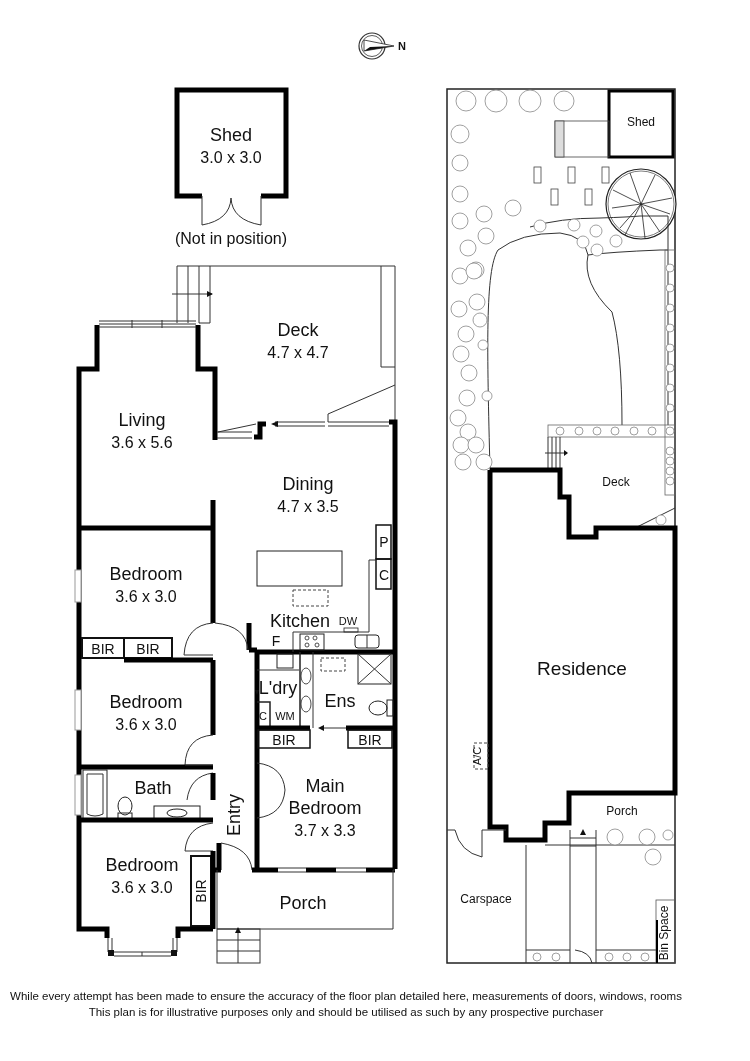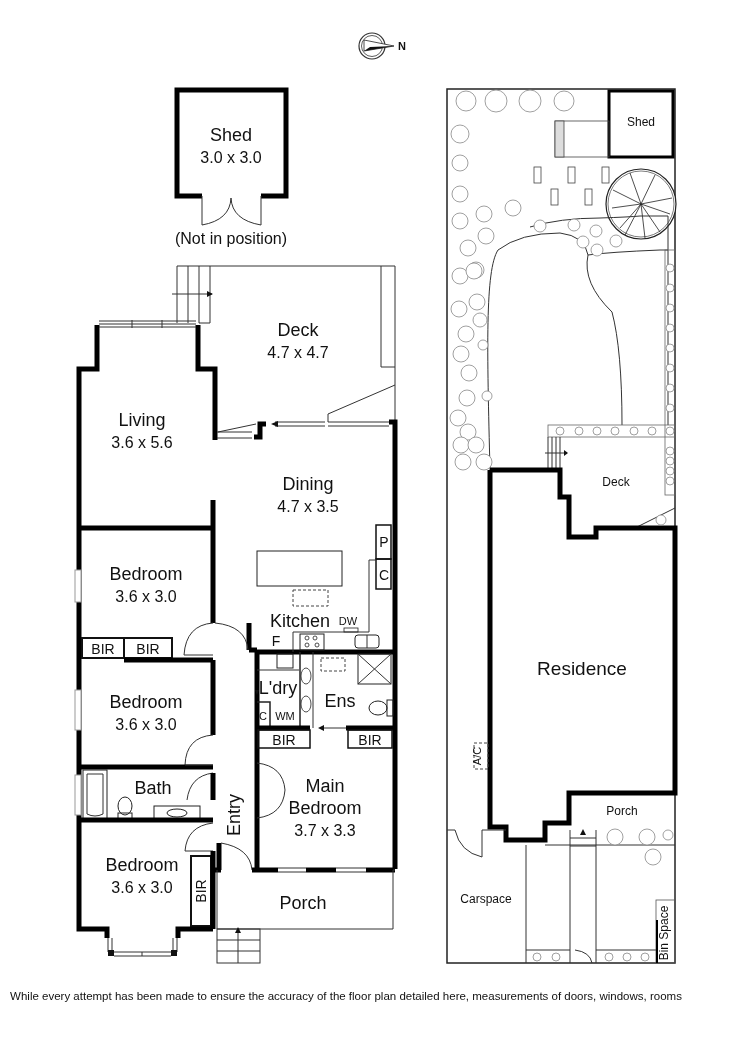--- a/index.html
+++ b/index.html
@@ -370,13 +370,14 @@
     <circle class="tree" cx="537" cy="957" r="4"></circle>
     <circle class="tree" cx="556" cy="957" r="4"></circle>
     <circle class="tree" cx="609" cy="957" r="4"></circle>
     <circle class="tree" cx="627" cy="957" r="4"></circle>
     <circle class="tree" cx="645" cy="957" r="4"></circle>
   </g>
 </svg>
 
 <div class="disclaimer">
   <div>While every attempt has been made to ensure the accuracy of the floor plan detailed here, measurements of doors, windows, rooms</div>
+  <div>This plan is for illustrative purposes only and should be utilised as such by any prospective purchaser</div>
 </div>
 
 </body></html>

